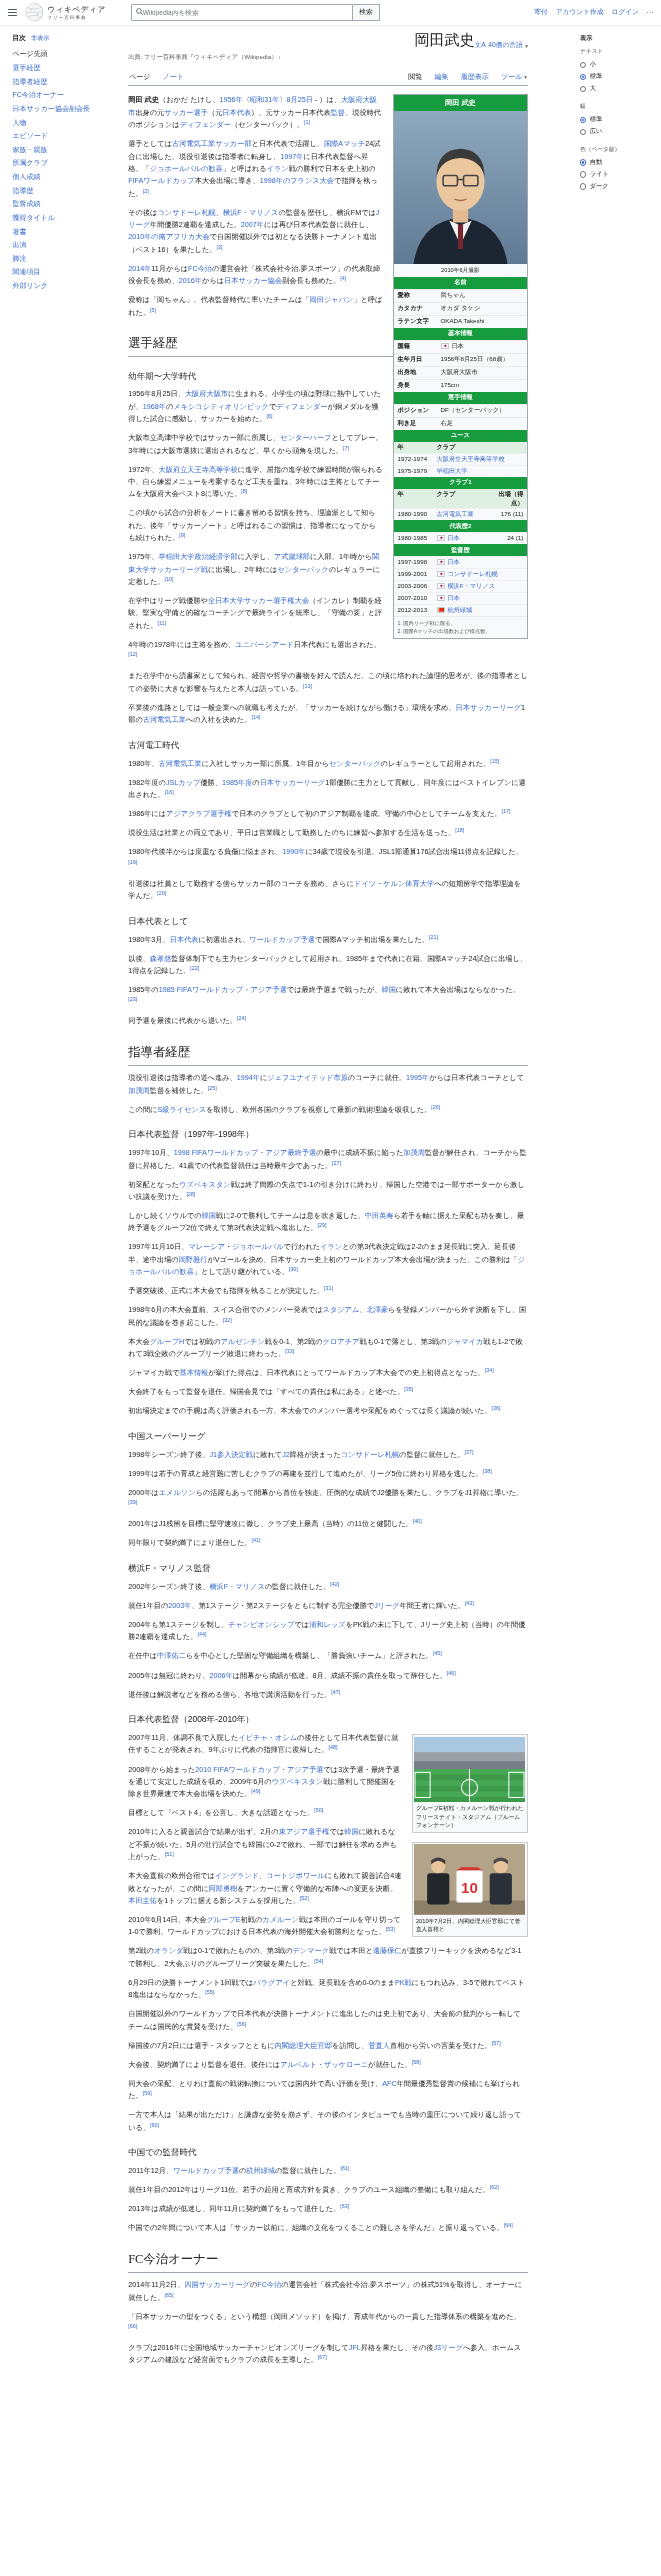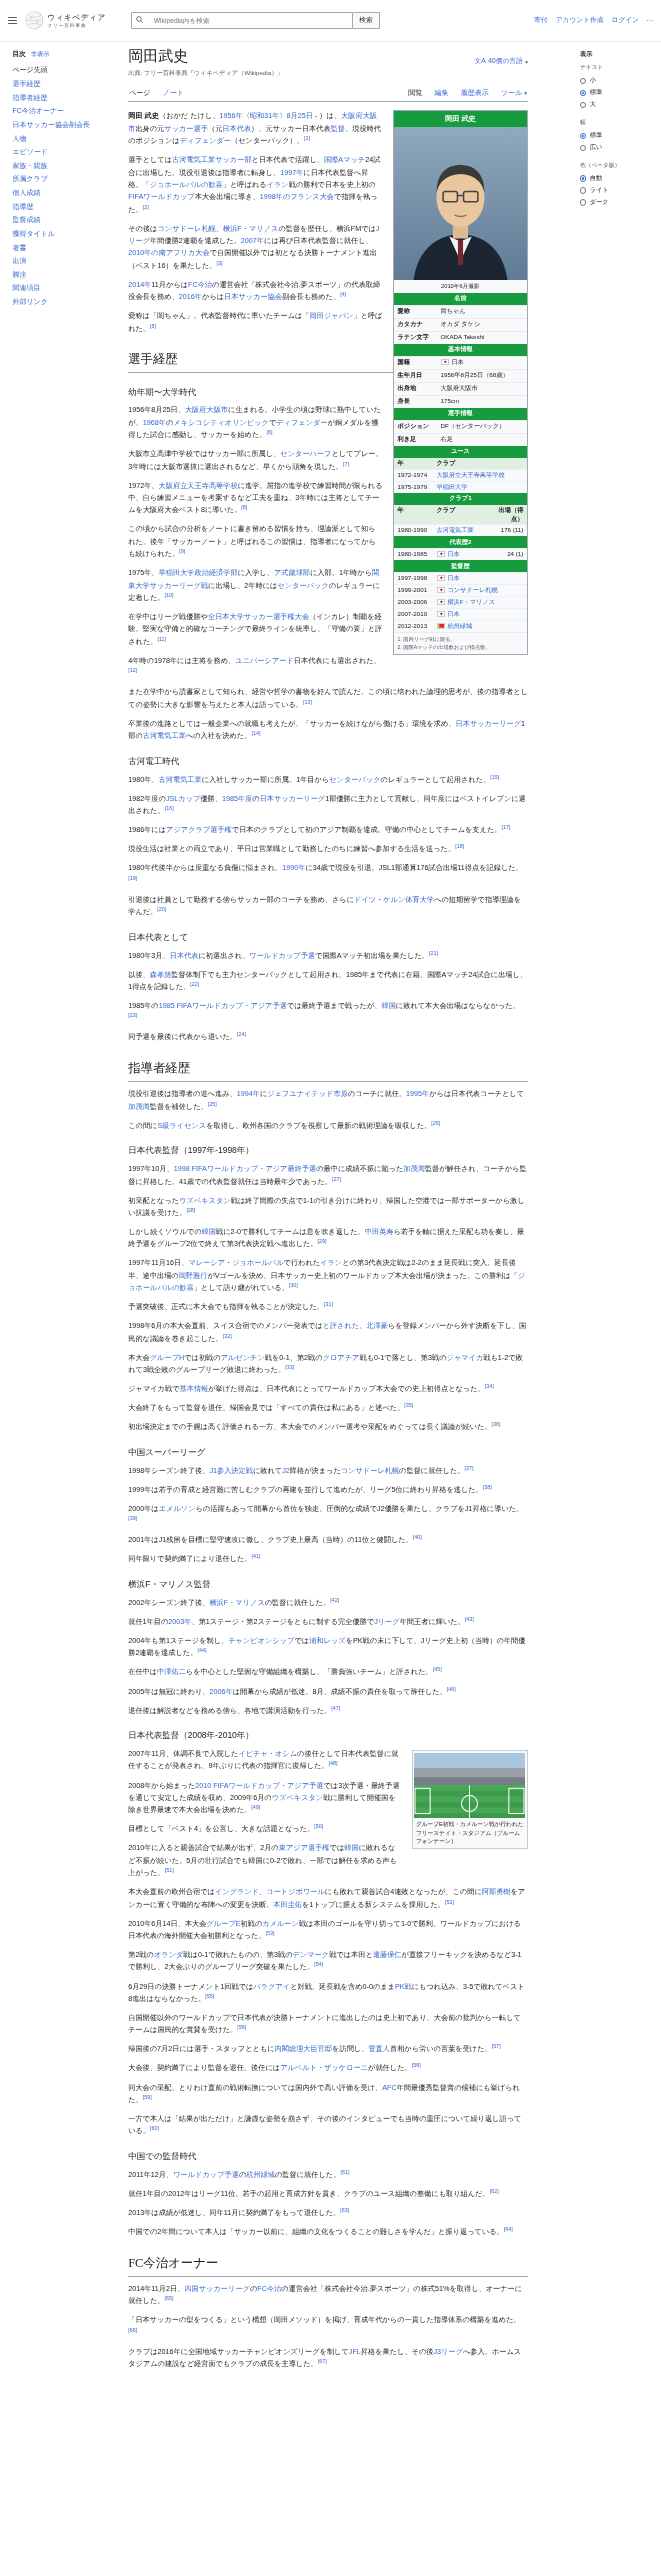--- a/index.html
+++ b/index.html
@@ -5,29 +5,29 @@
   * { box-sizing: border-box; margin: 0; padding: 0; }
   html { background: #fff; }
   body {
     width: 662px; height: 3091px; overflow: hidden;
     font-family: "Liberation Sans", "DejaVu Sans", sans-serif;
     font-size: 7.2px; color: #202122; background: #fff;
   }
   a { text-decoration: none; cursor: pointer; }
 
   
-  .site-header { height: 42px; display: flex; align-items: center; padding: 0 8.2px; gap: 7.2px; border-bottom: 0.5px solid #eaecf0; }
+  .site-header { height: 26px; display: flex; align-items: center; padding: 0 8.2px; gap: 7.2px; border-bottom: 0.5px solid #eaecf0; }
   .burger { width: 9.3px; height: 6.7px; display: flex; flex-direction: column; justify-content: space-between; cursor: pointer; }
   .burger span { height: 1px; background: #54595d; border-radius: 0.5px; }
   .logo { display: flex; align-items: center; gap: 4.1px; }
   .globe-wrap { width: 18.5px; height: 18.5px; }
   .wordmark .l1 { font-family: "Liberation Serif", "DejaVu Serif", serif; font-size: 7.7px; letter-spacing: 0.5px; color: #202122; }
   .wordmark .l2 { font-size: 4.6px; color: #54595d; letter-spacing: 1px; }
   .searchwrap { display: flex; margin-left: 17.5px; }
-  .searchbox { display: flex; align-items: center; width: 222px; height: 16.5px; border: 0.5px solid #a2a9b1; border-radius: 1px 0 0 1px; padding: 0 4.1px; gap: 11px; background: #fff; }
+  .searchbox { display: flex; align-items: center; width: 222px; height: 16.5px; border: 0.5px solid #a2a9b1; border-radius: 1px 0 0 1px; padding: 0 4.1px; gap: 0; background: #fff; }
   .searchbox input { border: none; outline: none; flex: 1; font-size: 6.7px; color: #202122; font-family: inherit; }
   .searchbox input::placeholder { color: #72777d; }
   .searchbtn { height: 16.5px; border: 0.5px solid #a2a9b1; border-left: none; background: #f8f9fa; padding: 0 6.7px; font-size: 6.7px; font-family: inherit; color: #202122; border-radius: 0 1px 1px 0; cursor: pointer; }
   .hdr-right { margin-left: auto; display: flex; align-items: center; gap: 8.2px; font-size: 6.7px; }
   .hdr-link { color: #3366cc; }
   .dots { color: #54595d; font-size: 7.7px; cursor: pointer; }
 
   
   .layout { display: flex; align-items: flex-start; }
   aside.toc { width: 122px; flex: none; padding: 8.2px 5.2px 0 12.4px; font-size: 7px; }
@@ -43,21 +43,21 @@
   .rail { margin-left: auto; width: 82px; flex: none; padding: 8.2px 11.3px 0 0; font-size: 6.2px; }
   .rail-title { font-weight: bold; font-size: 6.2px; margin-bottom: 5.2px; }
   .rail-group { margin-bottom: 8.2px; }
   .rail-group-label { color: #54595d; font-size: 5.7px; margin-bottom: 2.6px; }
   .rail-opt { display: flex; align-items: center; gap: 3.6px; padding: 1.5px 0; cursor: pointer; }
   .radio { width: 6.2px; height: 6.2px; border: 0.5px solid #72777d; border-radius: 50%; position: relative; flex: none; background: #fff; }
   .radio.sel { border-color: #36c; }
   .radio.sel::after { content: ""; position: absolute; inset: 1px; background: #36c; border-radius: 50%; }
 
   
-  .page-title-row { display: flex; align-items: flex-end; justify-content: space-between; }
+  .page-title-row { display: flex; align-items: flex-end; justify-content: flex-end; }
   h1.page-title { font-family: "Liberation Serif", "DejaVu Serif", serif; font-size: 15px; font-weight: normal; }
   .lang-btn { color: #3366cc; font-size: 6.7px; display: flex; align-items: center; gap: 2.6px; white-space: nowrap; }
   .caret { color: #54595d; font-size: 5.2px; }
   .tagline { font-size: 6.2px; color: #54595d; margin: 2.6px 0 6.2px; }
   .tabs { display: flex; justify-content: space-between; border-bottom: 0.5px solid #a2a9b1; font-size: 7px; }
   .tabs .side { display: flex; gap: 10.3px; align-items: center; }
   .tab { padding: 3.6px 1px; color: #3366cc; }
   .tab.active { color: #202122; }
 
   
@@ -371,21 +371,21 @@
           <p>同予選を最後に代表から退いた。<sup class="ref"><a>[24]</a></sup></p>
           <h2 class="sect">指導者経歴</h2>
           <p>現役引退後は指導者の道へ進み、<a class="inline">1994年</a>に<a class="inline">ジェフユナイテッド市原</a>のコーチに就任。<a class="inline">1995年</a>からは日本代表コーチとして<a class="inline">加茂周</a>監督を補佐した。<sup class="ref"><a>[25]</a></sup></p>
           <p>この間に<a class="inline">S級ライセンス</a>を取得し、欧州各国のクラブを視察して最新の戦術理論を吸収した。<sup class="ref"><a>[26]</a></sup></p>
           <h3 class="sect">日本代表監督（1997年-1998年）</h3>
           <p>1997年10月、<a class="inline">1998 FIFAワールドカップ・アジア最終予選</a>の最中に成績不振に陥った<a class="inline">加茂周</a>監督が解任され、コーチから監督に昇格した。41歳での代表監督就任は当時最年少であった。<sup class="ref"><a>[27]</a></sup></p>
           <p>初采配となった<a class="inline">ウズベキスタン</a>戦は終了間際の失点で1-1の引き分けに終わり、帰国した空港では一部サポーターから激しい抗議を受けた。<sup class="ref"><a>[28]</a></sup></p>
           <p>しかし続くソウルでの<a class="inline">韓国</a>戦に2-0で勝利してチームは息を吹き返した。<a class="inline">中田英寿</a>ら若手を軸に据えた采配も功を奏し、最終予選をグループ2位で終えて第3代表決定戦へ進出した。<sup class="ref"><a>[29]</a></sup></p>
           <p>1997年11月16日、<a class="inline">マレーシア</a>・<a class="inline">ジョホールバル</a>で行われた<a class="inline">イラン</a>との第3代表決定戦は2-2のまま延長戦に突入。延長後半、途中出場の<a class="inline">岡野雅行</a>がVゴールを決め、日本サッカー史上初のワールドカップ本大会出場が決まった。この勝利は「<a class="inline">ジョホールバルの歓喜</a>」として語り継がれている。<sup class="ref"><a>[30]</a></sup></p>
           <p>予選突破後、正式に本大会でも指揮を執ることが決定した。<sup class="ref"><a>[31]</a></sup></p>
-          <p>1998年6月の本大会直前、スイス合宿でのメンバー発表では<a class="inline">と評された</a>、<a class="inline">北澤豪</a>らを登録メンバーから外す決断を下し、国民的な議論を巻き起こした。<sup class="ref"><a>[32]</a></sup></p>
+          <p>1998年6月の本大会直前、スイス合宿でのメンバー発表では<a class="inline">スタジアム</a>、<a class="inline">北澤豪</a>らを登録メンバーから外す決断を下し、国民的な議論を巻き起こした。<sup class="ref"><a>[32]</a></sup></p>
           <p>本大会<a class="inline">グループH</a>では初戦の<a class="inline">アルゼンチン</a>戦を0-1、第2戦の<a class="inline">クロアチア</a>戦も0-1で落とし、第3戦の<a class="inline">ジャマイカ</a>戦も1-2で敗れて3戦全敗のグループリーグ敗退に終わった。<sup class="ref"><a>[33]</a></sup></p>
           <p>ジャマイカ戦で<a class="inline">基本情報</a>が挙げた得点は、日本代表にとってワールドカップ本大会での史上初得点となった。<sup class="ref"><a>[34]</a></sup></p>
           <p>大会終了をもって監督を退任。帰国会見では「すべての責任は私にある」と述べた。<sup class="ref"><a>[35]</a></sup></p>
           <p>初出場決定までの手腕は高く評価される一方、本大会でのメンバー選考や采配をめぐっては長く議論が続いた。<sup class="ref"><a>[36]</a></sup></p>
           <h3 class="sect">中国スーパーリーグ</h3>
           <p>1998年シーズン終了後、<a class="inline">J1参入決定戦</a>に敗れて<a class="inline">J2</a>降格が決まった<a class="inline">コンサドーレ札幌</a>の監督に就任した。<sup class="ref"><a>[37]</a></sup></p>
           <p>1999年は若手の育成と経営難に苦しむクラブの再建を並行して進めたが、リーグ5位に終わり昇格を逃した。<sup class="ref"><a>[38]</a></sup></p>
           <p>2000年は<a class="inline">エメルソン</a>らの活躍もあって開幕から首位を独走。圧倒的な成績でJ2優勝を果たし、クラブをJ1昇格に導いた。<sup class="ref"><a>[39]</a></sup></p>
           <p>2001年はJ1残留を目標に堅守速攻に徹し、クラブ史上最高（当時）の11位と健闘した。<sup class="ref"><a>[40]</a></sup></p>
           <p>同年限りで契約満了により退任した。<sup class="ref"><a>[41]</a></sup></p>
@@ -408,20 +408,38 @@
                 <rect y="86" width="220" height="11" fill="#46a854"></rect>
                 <rect y="108" width="220" height="11" fill="#46a854"></rect>
                 <line x1="110" y1="64" x2="110" y2="130" stroke="#fff" stroke-width="2"></line>
                 <circle cx="110" cy="100" r="16" fill="none" stroke="#fff" stroke-width="2"></circle>
                 <rect x="2" y="70" width="30" height="50" fill="none" stroke="#fff" stroke-width="2"></rect>
                 <rect x="188" y="70" width="30" height="50" fill="none" stroke="#fff" stroke-width="2"></rect>
               </svg>
             </div>
             <figcaption class="fig-cap">グループE初戦・カメルーン戦が行われたフリーステイト・スタジアム（ブルームフォンテーン）</figcaption>
           </figure>
+          <figure class="art-fig">
+            <div class="fig-img">
+              <svg viewBox="0 0 220 140" style="font-size:14px">
+                <rect width="220" height="140" fill="#b3a489"></rect>
+                <rect y="112" width="220" height="28" fill="#8d7f68"></rect>
+                <rect x="26" y="58" width="44" height="62" rx="6" fill="#23262b"></rect>
+                <circle cx="48" cy="44" r="14" fill="#e8c49c"></circle>
+                <path d="M34 40 q14 -14 28 0 l0 -8 q-14 -10 -28 0 Z" fill="#3b3b3b"></path>
+                <rect x="150" y="58" width="44" height="62" rx="6" fill="#2c3038"></rect>
+                <circle cx="172" cy="44" r="14" fill="#e8c49c"></circle>
+                <path d="M158 40 q14 -14 28 0 l0 -8 q-14 -10 -28 0 Z" fill="#4a4a4a"></path>
+                <rect x="84" y="52" width="52" height="64" rx="5" fill="#fff" stroke="#c8ccd1"></rect>
+                <path d="M84 52 l10 -6 h32 l10 6" fill="#d63333"></path>
+                <text x="110" y="98" font-size="30" font-family="sans-serif" font-weight="bold" fill="#d63333" text-anchor="middle">10</text>
+              </svg>
+            </div>
+            <figcaption class="fig-cap">2010年7月2日、内閣総理大臣官邸にて菅直人首相と</figcaption>
+          </figure>
           <p>2007年11月、体調不良で入院した<a class="inline">イビチャ・オシム</a>の後任として日本代表監督に就任することが発表され、9年ぶりに代表の指揮官に復帰した。<sup class="ref"><a>[48]</a></sup></p>
           <p>2008年から始まった<a class="inline">2010 FIFAワールドカップ・アジア予選</a>では3次予選・最終予選を通じて安定した成績を収め、2009年6月の<a class="inline">ウズベキスタン</a>戦に勝利して開催国を除き世界最速で本大会出場を決めた。<sup class="ref"><a>[49]</a></sup></p>
           <p>目標として「ベスト4」を公言し、大きな話題となった。<sup class="ref"><a>[50]</a></sup></p>
           <p>2010年に入ると親善試合で結果が出ず、2月の<a class="inline">東アジア選手権</a>では<a class="inline">韓国</a>に敗れるなど不振が続いた。5月の壮行試合でも韓国に0-2で敗れ、一部では解任を求める声も上がった。<sup class="ref"><a>[51]</a></sup></p>
           <p>本大会直前の欧州合宿では<a class="inline">イングランド</a>、<a class="inline">コートジボワール</a>にも敗れて親善試合4連敗となったが、この間に<a class="inline">阿部勇樹</a>をアンカーに置く守備的な布陣への変更を決断。<a class="inline">本田圭佑</a>を1トップに据える新システムを採用した。<sup class="ref"><a>[52]</a></sup></p>
           <p>2010年6月14日、本大会<a class="inline">グループE</a>初戦の<a class="inline">カメルーン</a>戦は本田のゴールを守り切って1-0で勝利。ワールドカップにおける日本代表の海外開催大会初勝利となった。<sup class="ref"><a>[53]</a></sup></p>
           <p>第2戦の<a class="inline">オランダ</a>戦は0-1で敗れたものの、第3戦の<a class="inline">デンマーク</a>戦では本田と<a class="inline">遠藤保仁</a>が直接フリーキックを決めるなど3-1で勝利し、2大会ぶりのグループリーグ突破を果たした。<sup class="ref"><a>[54]</a></sup></p>
           <p>6月29日の決勝トーナメント1回戦では<a class="inline">パラグアイ</a>と対戦。延長戦を含め0-0のまま<a class="inline">PK戦</a>にもつれ込み、3-5で敗れてベスト8進出はならなかった。<sup class="ref"><a>[55]</a></sup></p>
           <p>自国開催以外のワールドカップで日本代表が決勝トーナメントに進出したのは史上初であり、大会前の批判から一転してチームは国民的な賞賛を受けた。<sup class="ref"><a>[56]</a></sup></p>
           <p>帰国後の7月2日には選手・スタッフとともに<a class="inline">内閣総理大臣官邸</a>を訪問し、<a class="inline">菅直人</a>首相から労いの言葉を受けた。<sup class="ref"><a>[57]</a></sup></p>

